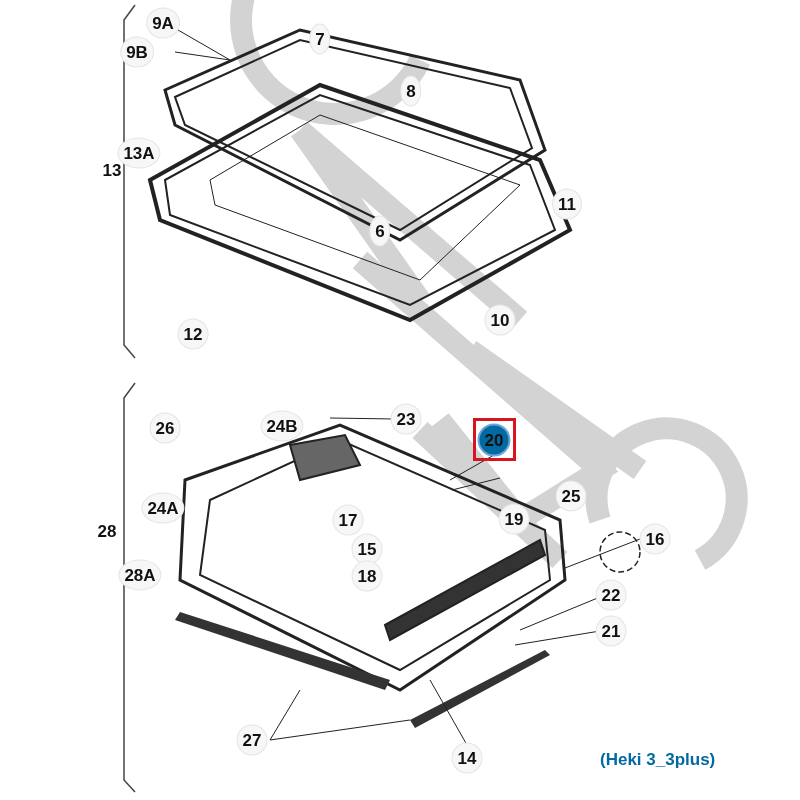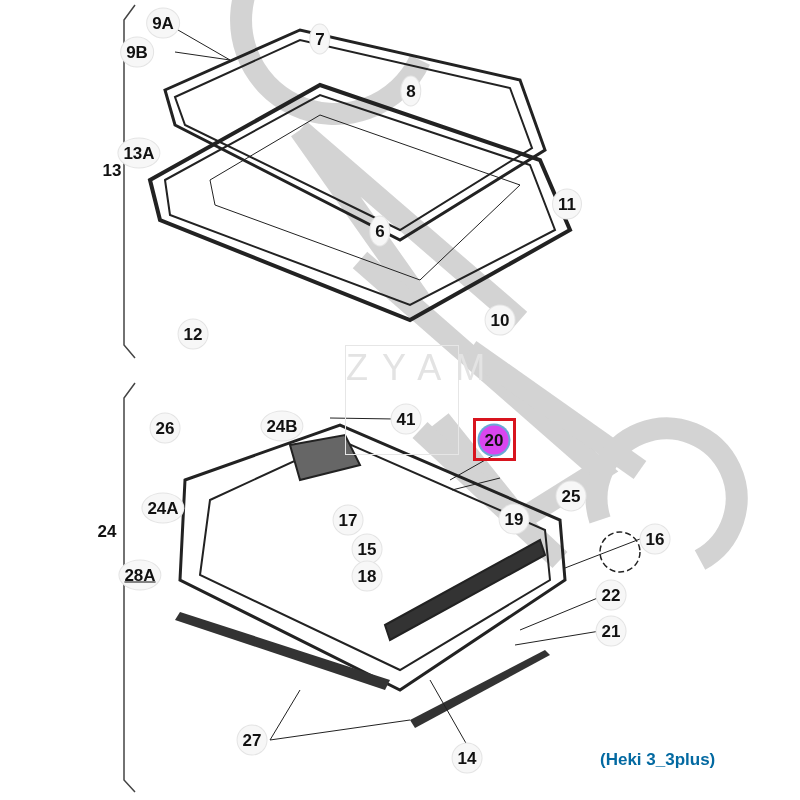--- a/index.html
+++ b/index.html
@@ -2,21 +2,21 @@
 <html><head>
 <meta charset="utf-8">
 <style>
   html,body{margin:0;padding:0;background:#ffffff;}
   body{width:800px;height:800px;position:relative;overflow:hidden;font-family:"Liberation Sans",sans-serif;}
   .stage{position:absolute;left:0;top:0;width:800px;height:800px;}
   .lbl{position:absolute;transform:translate(-50%,-50%);font-weight:bold;font-size:17px;color:#111;
        background:#f7f7f7;border-radius:50%;padding:6px 5px;line-height:1;white-space:nowrap;
        box-shadow:0 0 0 1px #e4e4e4;}
   .lbl.plain{background:transparent;box-shadow:none;}
-  .lbl.blue{box-shadow:0 0 0 2px #6aa7d6;background:#d946ef;}
+  .lbl.blue{box-shadow:0 0 0 2px #6aa7d6;background:#0369a1;}
   .caption{position:absolute;left:600px;top:750px;font-weight:bold;font-size:17px;color:#0369a1;}
   .redbox{position:absolute;left:473px;top:418px;width:43px;height:43px;border:3px solid #d8141e;box-sizing:border-box;}
   .zyam{position:absolute;left:345px;top:345px;width:112px;height:108px;border:1px solid #e6e6e6;color:#e3e3e3;
         font-size:36px;text-align:center;line-height:44px;letter-spacing:14px;}
 </style>
 </head>
 <body>
 
 <div class="stage">
   <svg width="800" height="800" viewBox="0 0 800 800" style="position:absolute;left:0;top:0">
@@ -63,46 +63,45 @@
       <line x1="500" y1="478" x2="452" y2="490"></line>
       <line x1="330" y1="418" x2="395" y2="419"></line>
       <line x1="600" y1="631" x2="515" y2="645"></line>
       <line x1="600" y1="597" x2="520" y2="630"></line>
       <line x1="640" y1="539" x2="565" y2="568"></line>
     </g>
 
     <circle cx="620" cy="552" r="20" fill="none" stroke="#222" stroke-width="1.5" stroke-dasharray="6 3"></circle>
   </svg>
 
-  <div class="zyam">ZYAM</div>
   <div class="redbox"></div>
 
   <div id="labels">
       <div class="lbl" style="left: 163px; top: 23px; text-align: right;">9A</div>
       <div class="lbl" style="left: 137px; top: 52px;">9B</div>
       <div class="lbl" style="left: 320px; top: 39px;">7</div>
       <div class="lbl" style="left: 411px; top: 91px;">8</div>
       <div class="lbl" style="left: 139px; top: 153px; text-align: center;">13A</div>
       <div class="lbl plain" style="left: 112px; top: 170px;">13</div>
       <div class="lbl" style="left: 567px; top: 204px;">11</div>
       <div class="lbl" style="left: 380px; top: 231px;">6</div>
       <div class="lbl" style="left: 193px; top: 334px;">12</div>
       <div class="lbl" style="left: 500px; top: 320px;">10</div>
       <div class="lbl" style="left: 165px; top: 428px;">26</div>
       <div class="lbl" style="left: 254px; top: 426px; margin-left: 28px;">24B</div>
-      <div class="lbl" style="left: 406px; top: 419px;">41</div>
+      <div class="lbl" style="left: 406px; top: 419px;">23</div>
       <div class="lbl blue" style="left: 494px; top: 440px;">20</div>
       <div class="lbl" style="left: 514px; top: 475px; margin-top: 44px;">19</div>
       <div class="lbl" style="left: 571px; top: 496px;">25</div>
       <div class="lbl" style="left: 163px; top: 508px;">24A</div>
       <div class="lbl" style="left: 348px; top: 520px;">17</div>
       <div class="lbl" style="left: 655px; top: 539px;">16</div>
       <div class="lbl" style="left: 367px; top: 549px;">15</div>
-      <div class="lbl plain" style="left: 107px; top: 531px;">24</div>
-      <div class="lbl" style="left: 140px; top: 575px; text-decoration: underline;">28A</div>
+      <div class="lbl plain" style="left: 107px; top: 531px;">28</div>
+      <div class="lbl" style="left: 140px; top: 575px;">28A</div>
       <div class="lbl" style="left: 367px; top: 576px;">18</div>
       <div class="lbl" style="left: 611px; top: 595px;">22</div>
       <div class="lbl" style="left: 611px; top: 631px;">21</div>
       <div class="lbl" style="left: 252px; top: 740px;">27</div>
       <div class="lbl" style="left: 467px; top: 758px;">14</div>
     </div>
 
   <div class="caption">(Heki 3_3plus)</div>
 </div>
 

